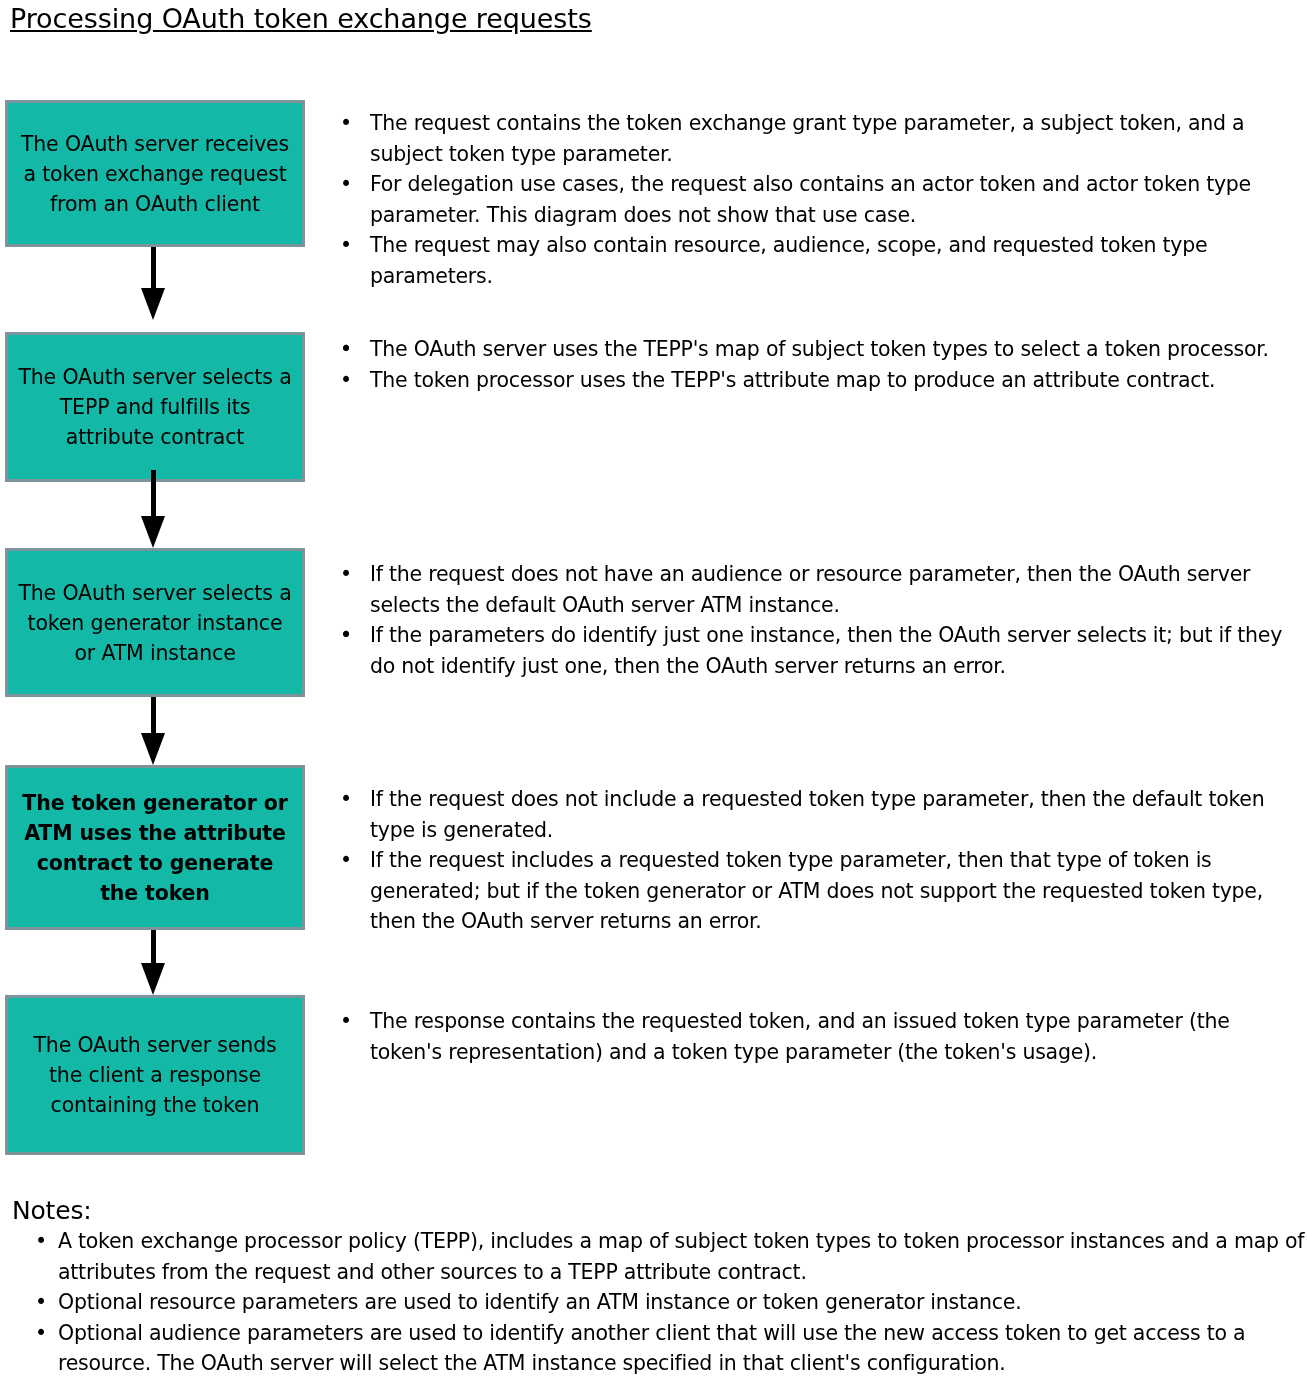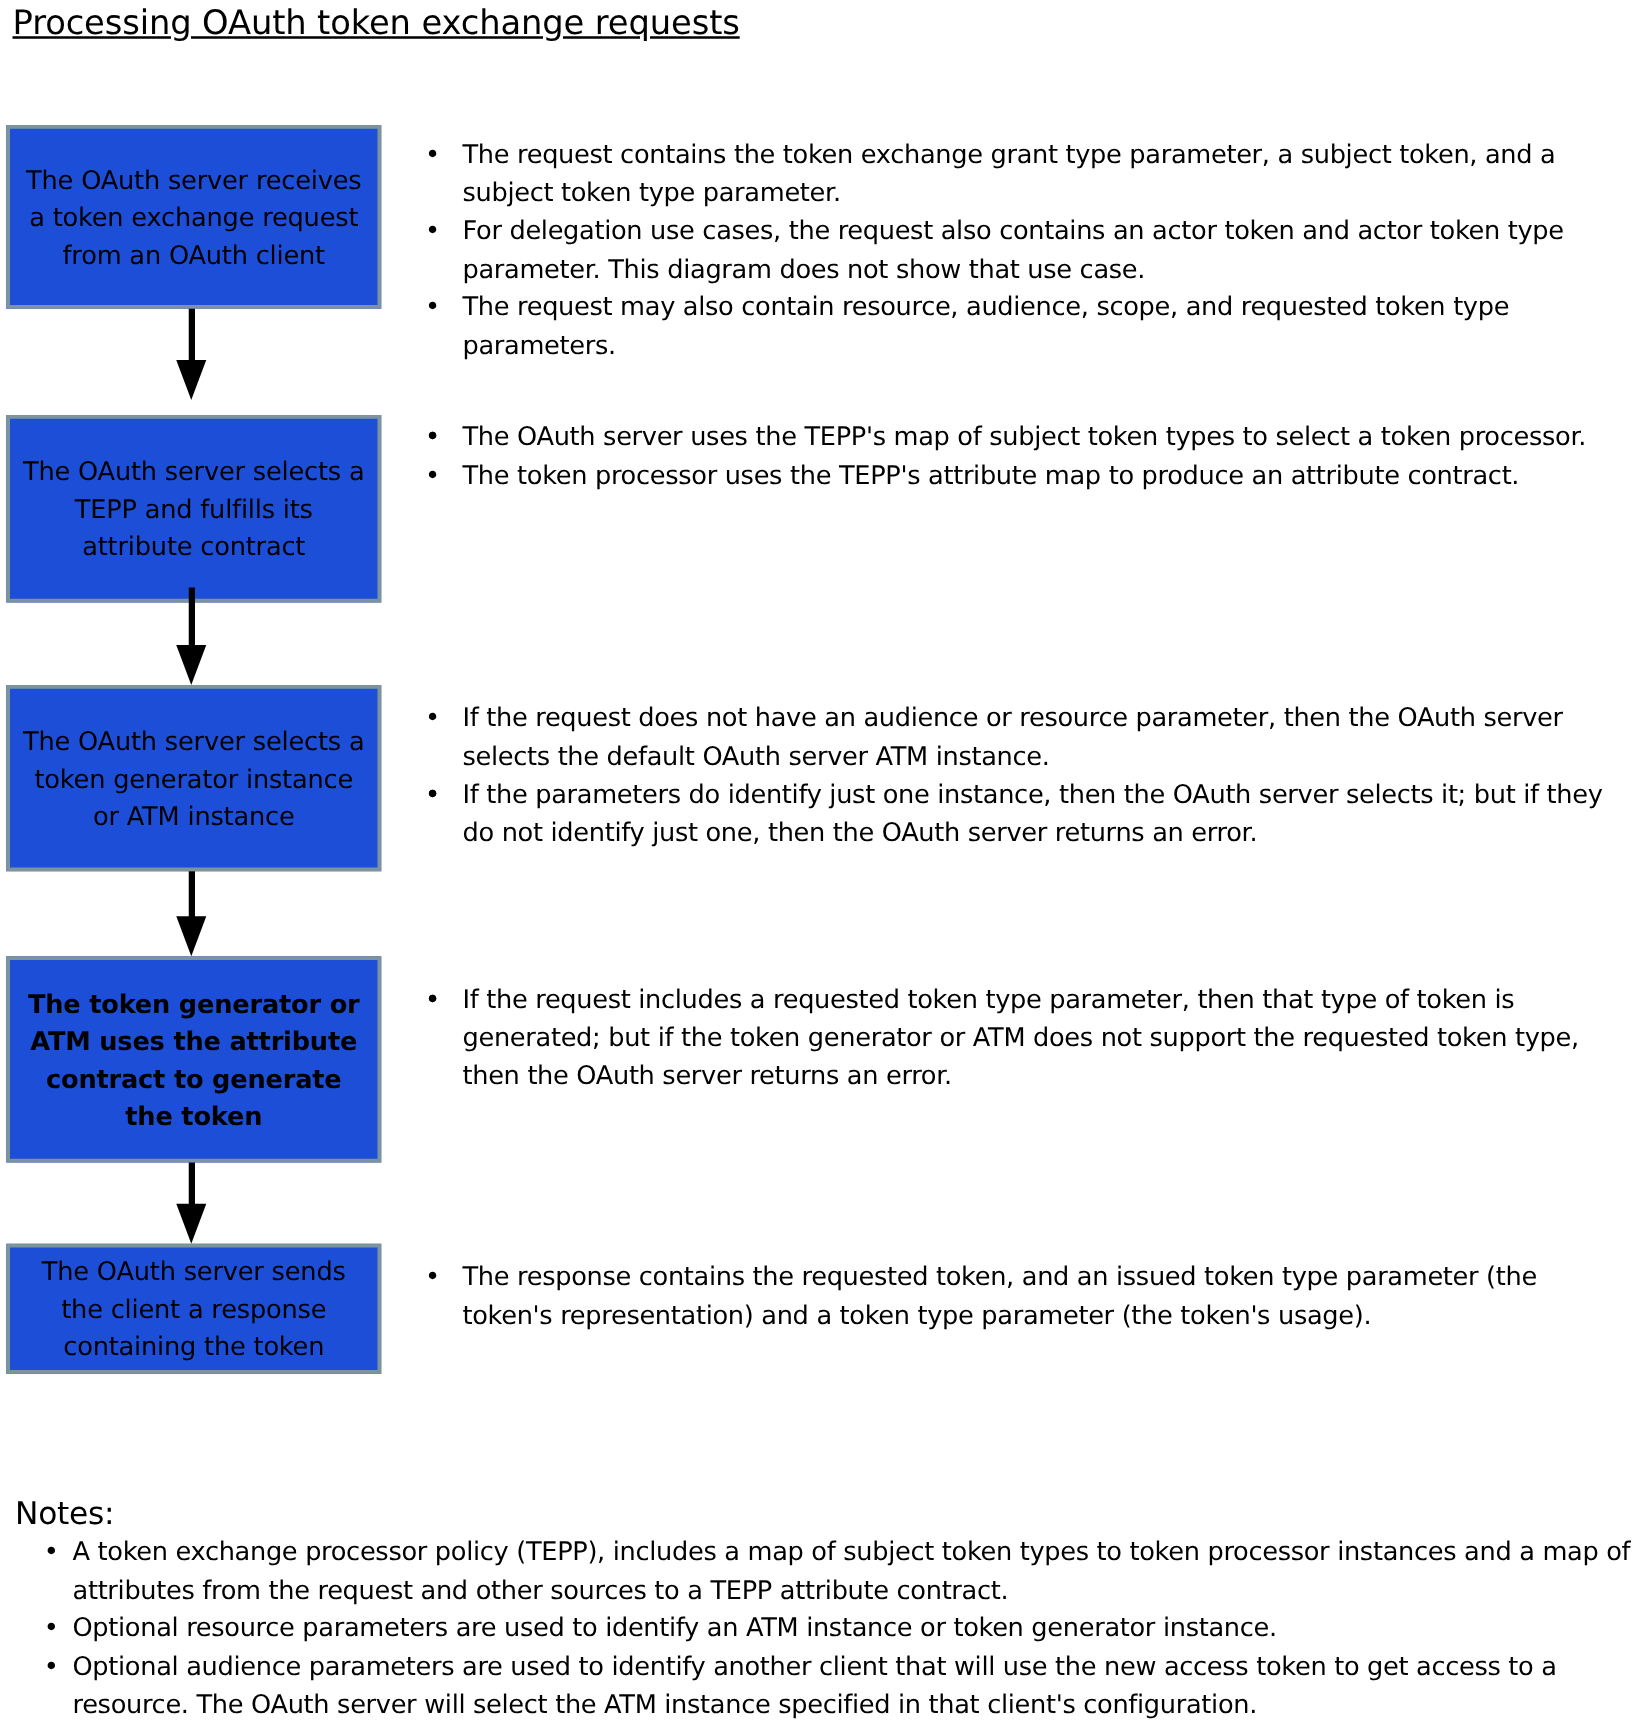--- a/index.html
+++ b/index.html
@@ -26,21 +26,21 @@
     white-space: nowrap;
     text-decoration: underline;
   }
 
   
   .flow-box {
     position: absolute;
     left: 5px;
     width: 300px;
     box-sizing: border-box;
-    background: #1d4ed8;
+    background: #14b8a6;
     border: 3px solid #7e949d;
     display: flex;
     align-items: center;
     justify-content: center;
     text-align: center;
   }
   .flow-box-label {
     font-size: 20.5px;
     line-height: 30px;
     padding: 0 8px;
@@ -157,21 +157,21 @@
 
 <div class="flow-box" style="top:765px; height:165px;font-weight:bold;">
   <div class="flow-box-label">The token generator or ATM uses the attribute contract to generate the token</div>
 </div>
 
 <div class="arrow" style="top:930px; height:65px;">
   <div class="stem" style="height:35px;"></div>
   <div class="head"></div>
 </div>
 
-<div class="flow-box" style="top:995px; height:104px;">
+<div class="flow-box" style="top:995px; height:160px;">
   <div class="flow-box-label">The OAuth server sends the client a response containing the token</div>
 </div>
 
 <div class="bullet-group" style="top:108px;">
   <div class="bullet-row">
     <span class="dot">•</span>
     <span>The request contains the token exchange grant type parameter, a subject token, and a subject token type parameter.</span>
   </div>
   <div class="bullet-row">
     <span class="dot">•</span>
@@ -207,20 +207,21 @@
   </div>
   <div class="bullet-row">
     <span class="dot">•</span>
     <span>If the parameters do identify just one instance, then the OAuth server selects it; but if they do not identify just one, then the OAuth server returns an error.</span>
   </div>
 </div>
 
 <div class="bullet-group" style="top:784px;">
   <div class="bullet-row">
     <span class="dot">•</span>
+    <span>If the request does not include a requested token type parameter, then the default token type is generated.</span>
   </div>
   <div class="bullet-row">
     <span class="dot">•</span>
     <span>If the request includes a requested token type parameter, then that type of token is generated; but if the token generator or ATM does not support the requested token type, then the OAuth server returns an error.</span>
   </div>
 </div>
 
 <div class="bullet-group" style="top:1006px;">
   <div class="bullet-row">
     <span class="dot">•</span>

